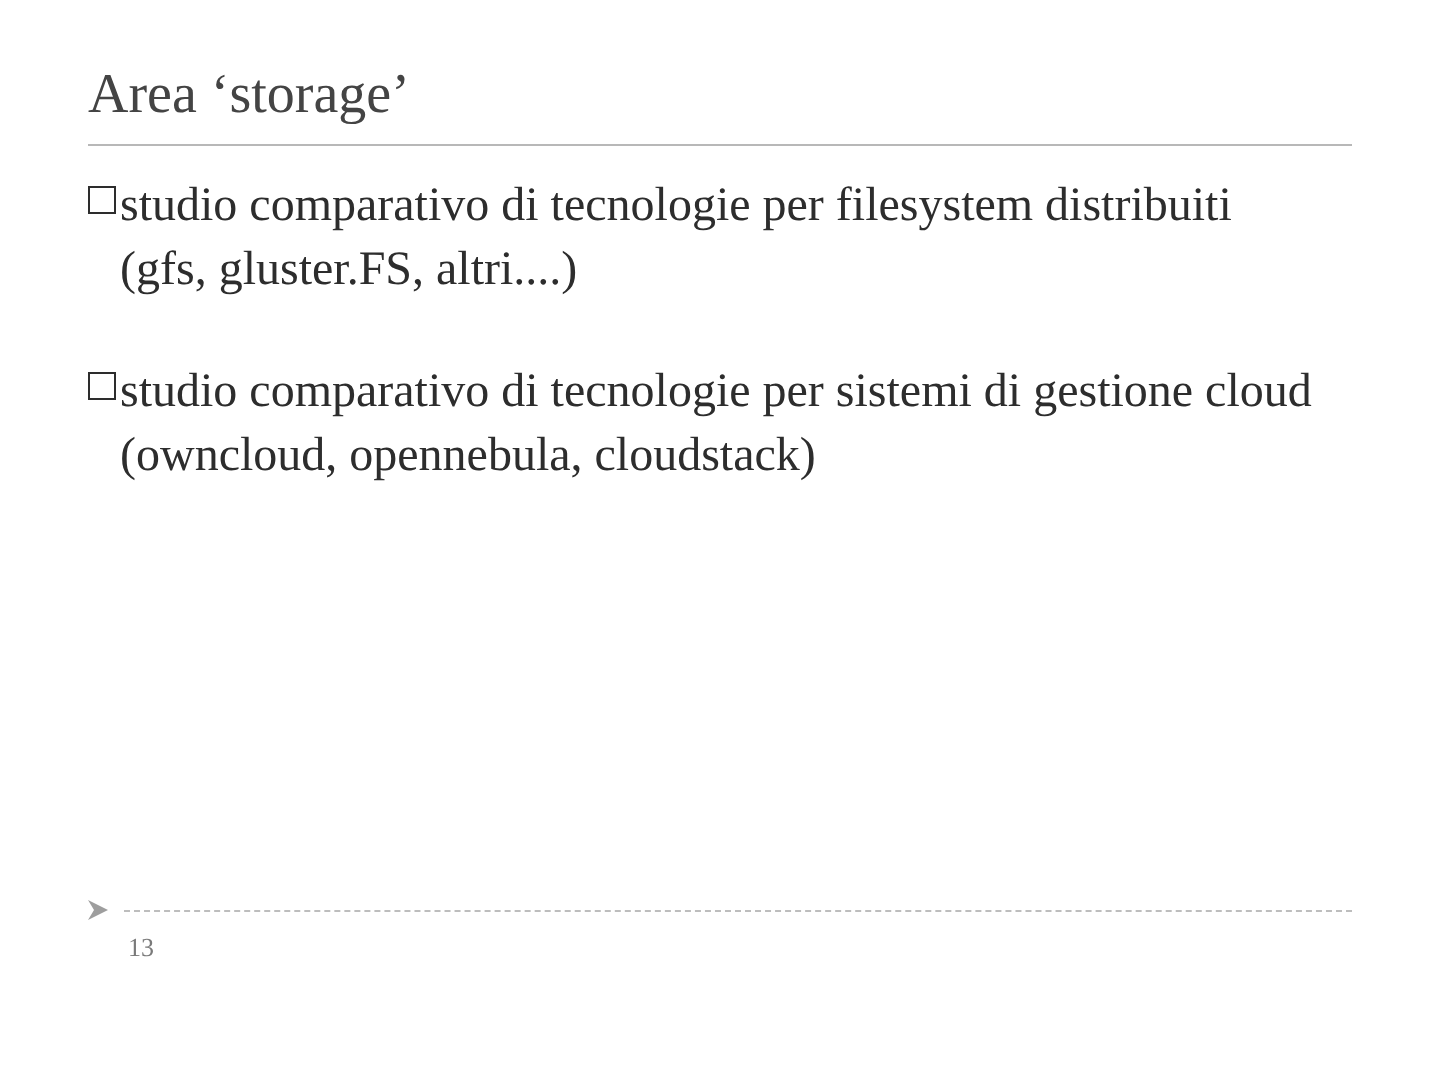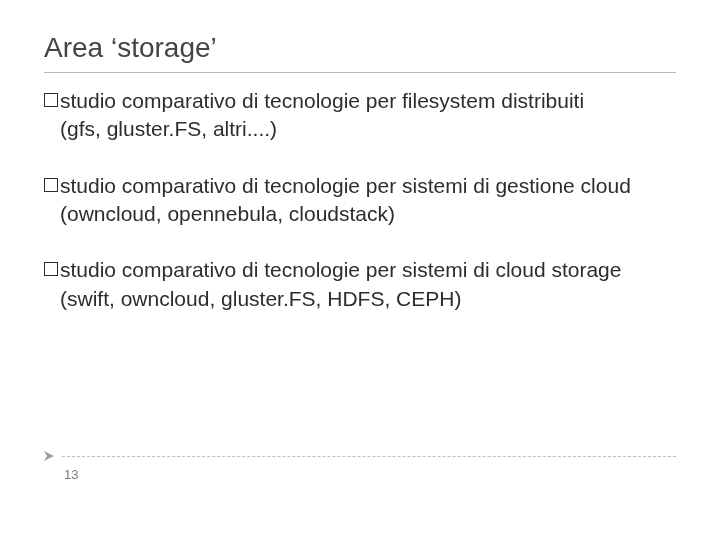--- a/index.html
+++ b/index.html
@@ -1,21 +1,21 @@
 <!DOCTYPE html>
 <html><head>
 <meta charset="utf-8">
 <style>
   * { margin: 0; padding: 0; box-sizing: border-box; }
   html, body { width: 720px; height: 540px; background: #ffffff; font-family: Arial, Helvetica, sans-serif; color: #3a3a3a; }
-  .slide { position: relative; width: 720px; height: 516px; padding: 32px 44px 0 44px; }
+  .slide { position: relative; width: 720px; height: 516px; padding: 32px 44px 0 44px; font-family: Liberation Serif, serif; }
   .title { font-size: 28px; font-weight: 400; color: #444; }
   .title-rule { margin-top: 8px; border: none; border-top: 1px solid #b8b8b8; }
   .body { margin-top: 14px; }
-  .item { display: flex; align-items: flex-start; margin-bottom: 28px; font-size: 21px; line-height: 1.35; color: #2d2d2d; }
+  .item { display: flex; align-items: flex-start; margin-bottom: 28px; font-size: 24px; line-height: 1.35; color: #2d2d2d; }
   .gap-before { display:inline-block; }
   .checkbox { display: inline-block; width: 14px; height: 14px; border: 1.5px solid #2d2d2d; flex: 0 0 14px; margin-top: 6px; margin-right: 2px; }
   .item-text { flex: 1; }
   .footer { position: absolute; left: 44px; right: 44px; bottom: 34px; }
   .footer-rule-wrap { display: flex; align-items: center; }
   .footer-arrow { display: inline-flex; align-items: center; margin-right: 4px; }
   .footer-arrow svg { display:block; }
   .footer-rule { flex: 1; border: none; border-top: 1px dashed #bdbdbd; }
   .page-num { font-size: 13px; color: #7a7a7a; margin-top: 6px; margin-left: 20px; }
 </style>
@@ -33,25 +33,20 @@
       <span class="checkbox"></span>
       <span class="item-text"><span class="gap-before"></span><span style="white-space: pre-line;">studio comparativo di tecnologie per filesystem distribuiti
 (gfs, gluster.FS, altri....)</span></span>
     </div>
 
     <div class="item">
       <span class="checkbox"></span>
       <span class="item-text"><span class="gap-before"> </span><span style="white-space: pre-line;">studio comparativo di tecnologie per sistemi di gestione cloud  (owncloud, opennebula, cloudstack)</span></span>
     </div>
 
-    <div class="item">
-      <span class="checkbox"></span>
-      <span class="item-text"><span class="gap-before"> </span><span style="white-space: pre-line;">studio comparativo di tecnologie per sistemi di cloud storage
-(swift, owncloud, gluster.FS, HDFS, CEPH)</span></span>
-    </div>
 
   </div>
 
   <div class="footer">
     <div class="footer-rule-wrap">
       <span class="footer-arrow">
         <svg width="14" height="10" viewBox="0 0 14 10">
           <polygon points="0,0 10,5 0,10 3,5" fill="#9e9e9e"></polygon>
         </svg>
       </span>

